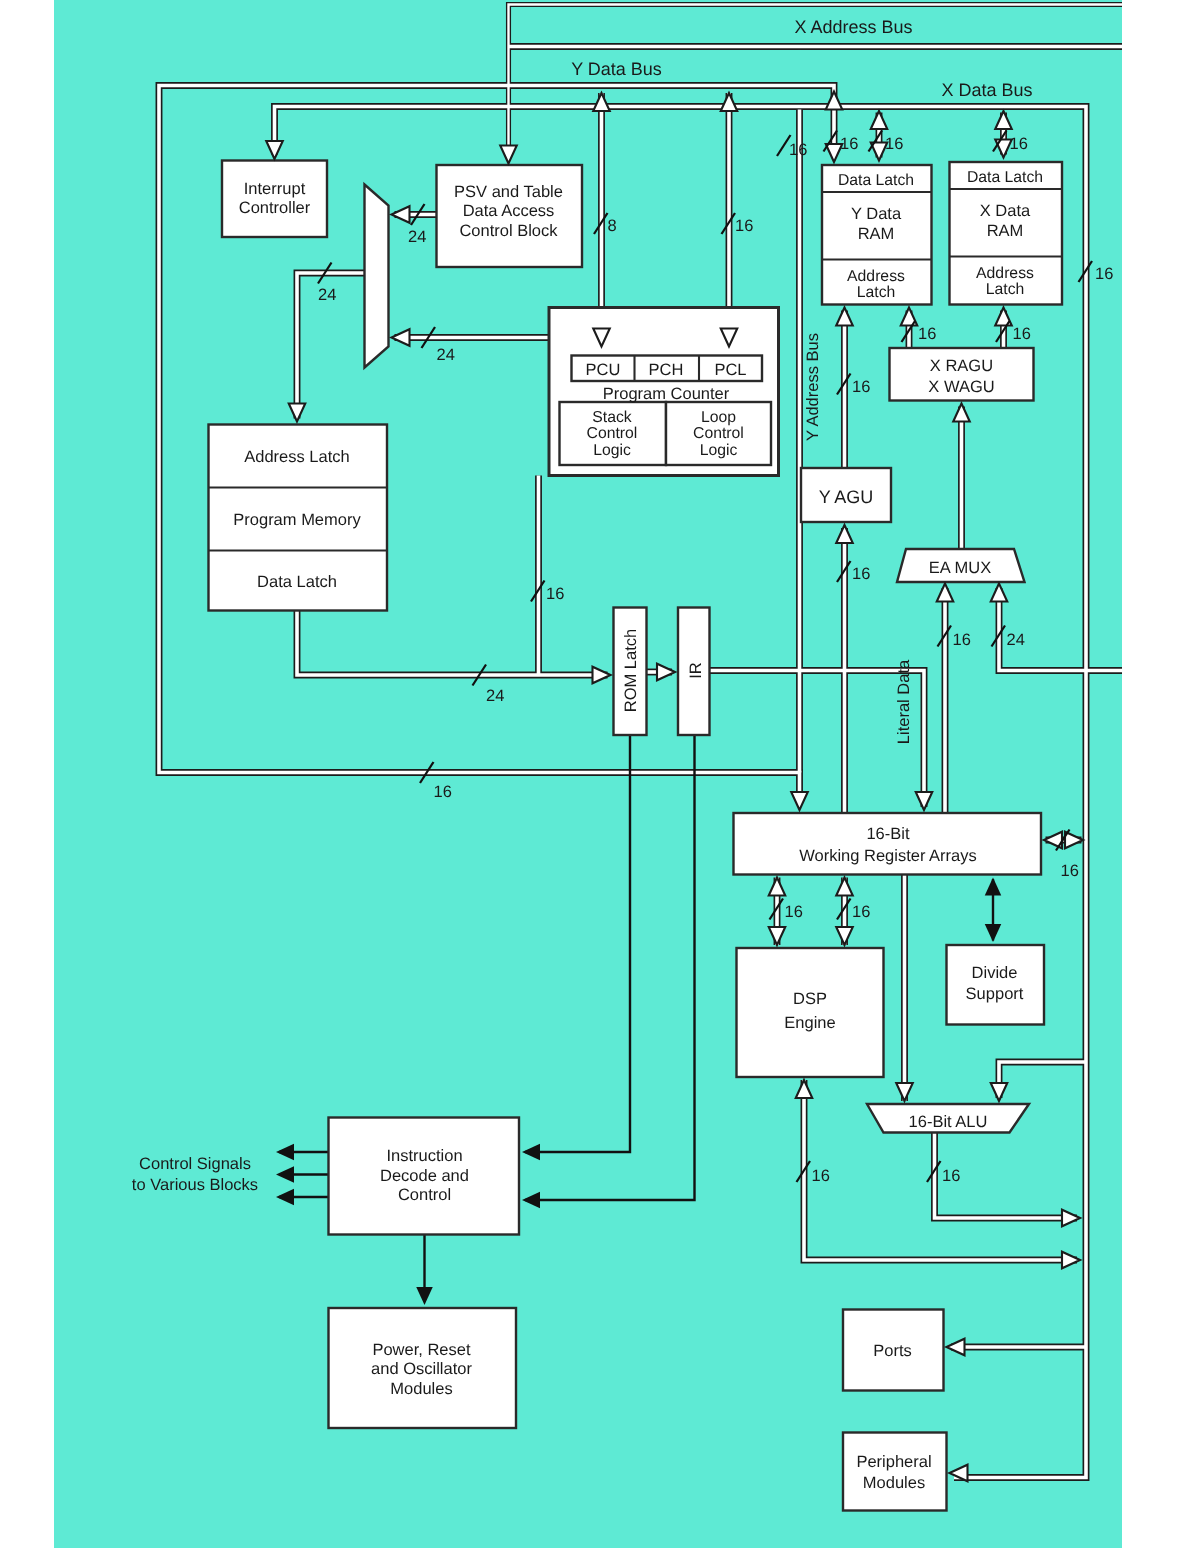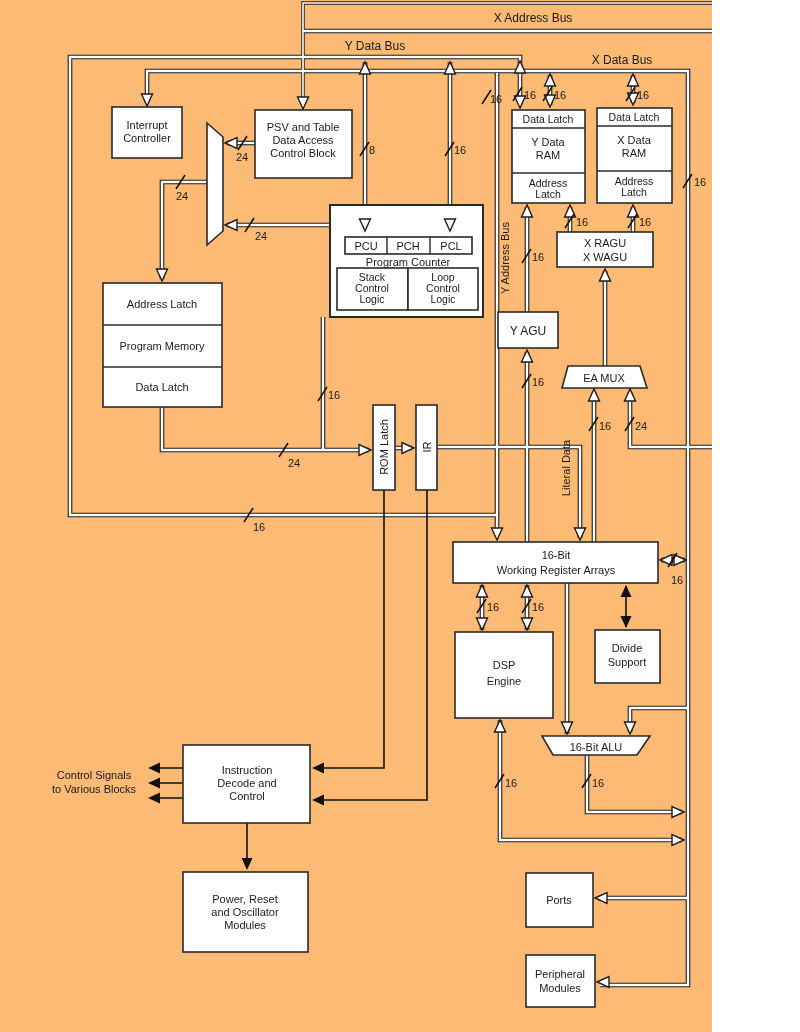--- a/index.html
+++ b/index.html
@@ -1,16 +1,16 @@
 <!DOCTYPE html>
 <html><head>
 <meta charset="utf-8">
 <style>
   html,body{margin:0;padding:0;background:#fff;}
-  .stage{position:relative;width:712px;height:1032px;background:#fdba74;overflow:hidden;}
+  .stage{position:relative;width:712px;height:1032px;background:#5eead4;overflow:hidden;margin-left:36px;}
   svg{display:block;}
   text{font-family:"Liberation Sans","DejaVu Sans",sans-serif;fill:#1a1a1a;}
   .t11{font-size:11px;text-anchor:middle;}
   .t10{font-size:10.5px;text-anchor:middle;}
   .t12{font-size:12px;text-anchor:middle;}
   .num{font-size:11px;text-anchor:start;}
   .bus{fill:none;stroke:#1c1c1c;stroke-width:4.6;}
   .thinbus{fill:none;stroke:#1c1c1c;stroke-width:3.4;}
   .wire{fill:none;stroke:#111;stroke-width:1.6;}
   .box{fill:#ffffff;stroke:#2a2a2a;stroke-width:1.6;}

